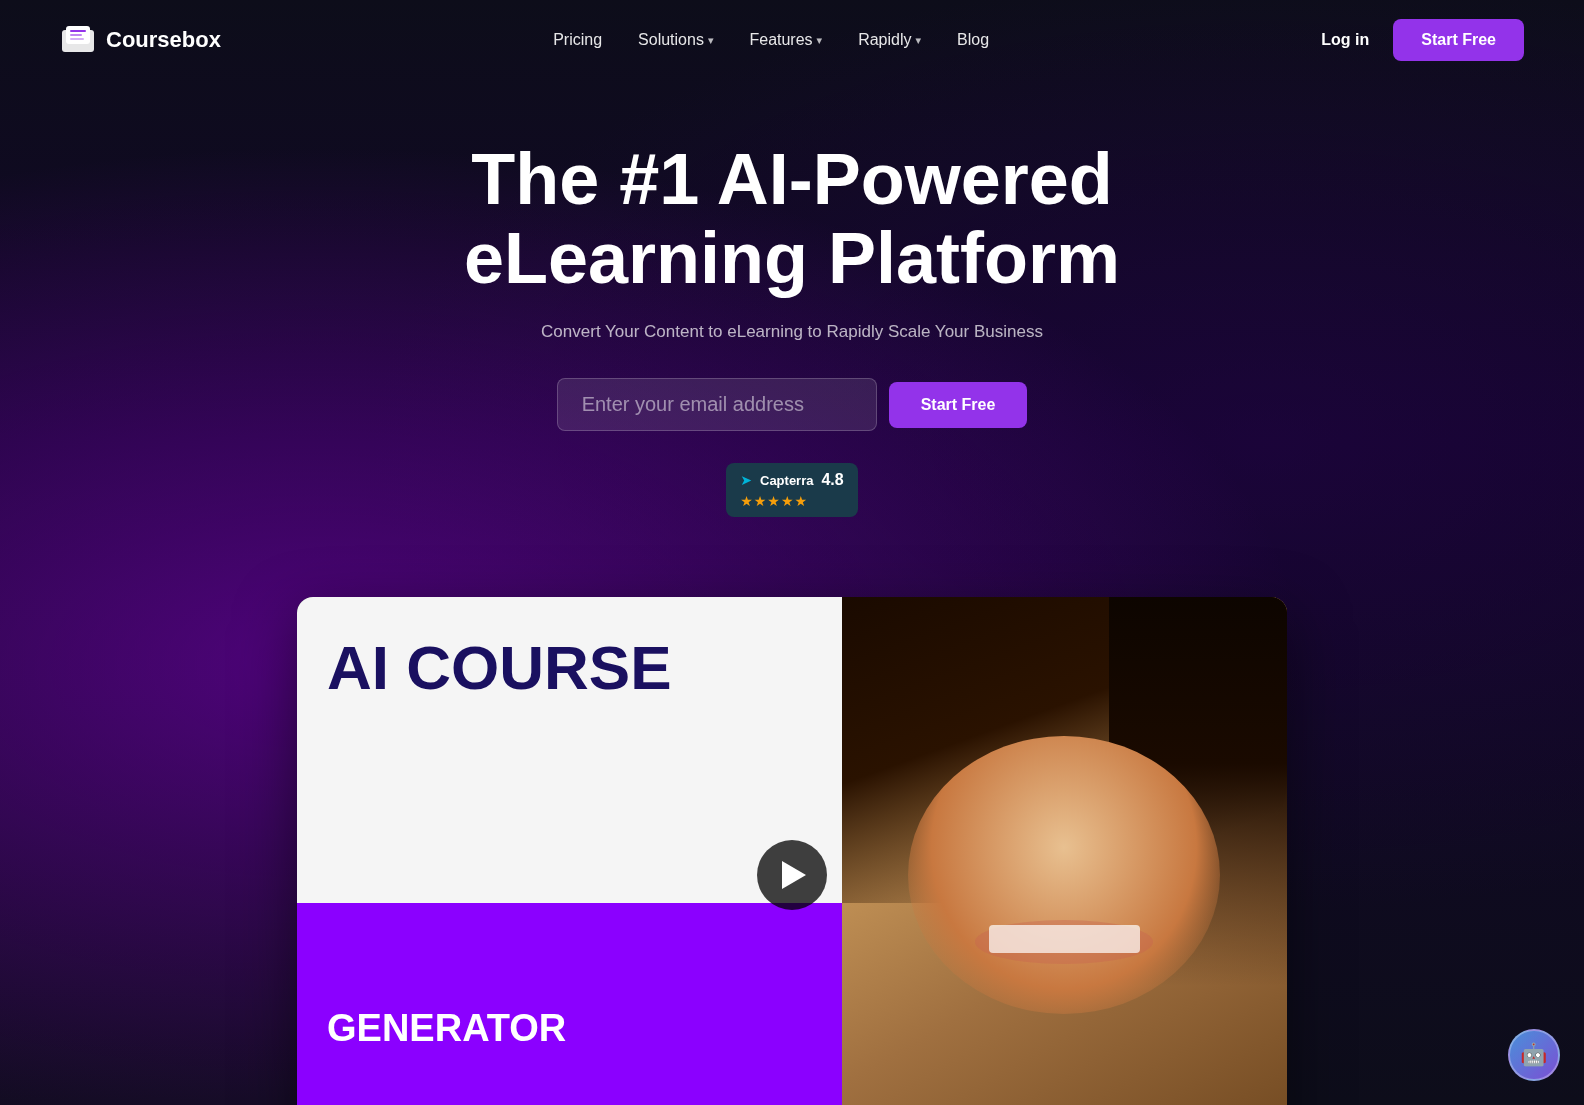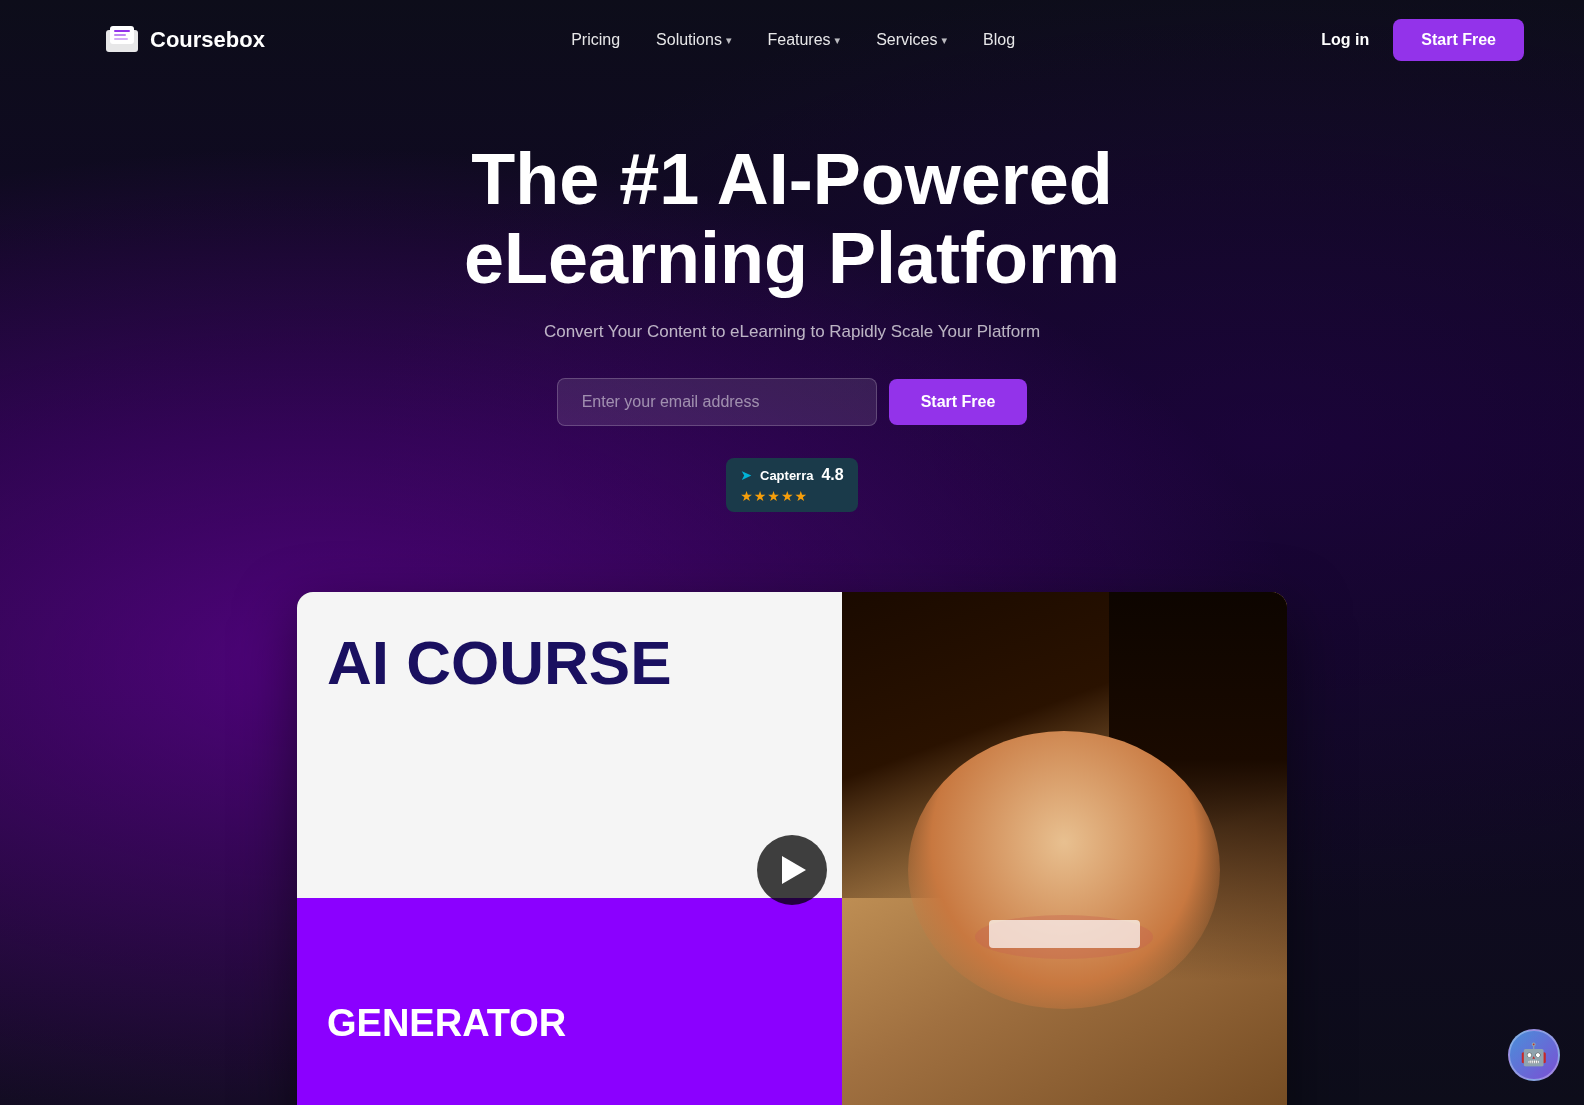--- a/index.html
+++ b/index.html
@@ -27,21 +27,20 @@
       z-index: 1;
     }
 
     
     nav {
       display: flex;
       align-items: center;
       justify-content: space-between;
       padding: 0 60px;
       height: 80px;
-      margin-left: 44px;
     }
 
     .logo {
       display: flex;
       align-items: center;
       gap: 10px;
     }
 
     .logo-icon {
       width: 36px;
@@ -135,21 +134,21 @@
       justify-content: center;
       margin-bottom: 32px;
     }
 
     .email-input {
       background: rgba(255,255,255,0.1);
       border: 1px solid rgba(255,255,255,0.2);
       color: white;
       padding: 14px 24px;
       border-radius: 8px;
-      font-size: 16px;
+      font-size: 20px;
       width: 320px;
       outline: none;
     }
 
     .email-input::placeholder {
       color: rgba(255,255,255,0.5);
     }
 
     .start-free-btn-hero {
       background: #9333ea;
@@ -396,21 +395,21 @@
         </a>
       </li>
       <li>
         <a href="#">
           <span>Features</span>
           <span class="chevron">▾</span>
         </a>
       </li>
       <li>
         <a href="#">
-          <span>Services</span>
+          <span>Rapidly</span>
           <span class="chevron">▾</span>
         </a>
       </li>
       <li>
         <a href="#">
           <span>Blog</span>
         </a>
       </li>
     </ul>
 
@@ -418,21 +417,21 @@
       <a href="#" class="login-btn">Log in</a>
       <button class="start-free-btn-nav">Start Free</button>
     </div>
   </nav>
 
   <section class="hero">
     <h1>
       <span>The #1 AI-Powered</span><br>
       <span>eLearning Platform</span>
     </h1>
-    <p>Convert Your Content to eLearning to Rapidly Scale Your Platform</p>
+    <p>Convert Your Content to eLearning to Rapidly Scale Your Business</p>
 
     <div class="email-form">
       <input type="email" class="email-input" placeholder="Enter your email address" style="">
       <button class="start-free-btn-hero">Start Free</button>
     </div>
 
     <div class="social-proof">
       <div class="capterra-badge">
         <div class="capterra-top">
           <span class="capterra-arrow">➤</span>

